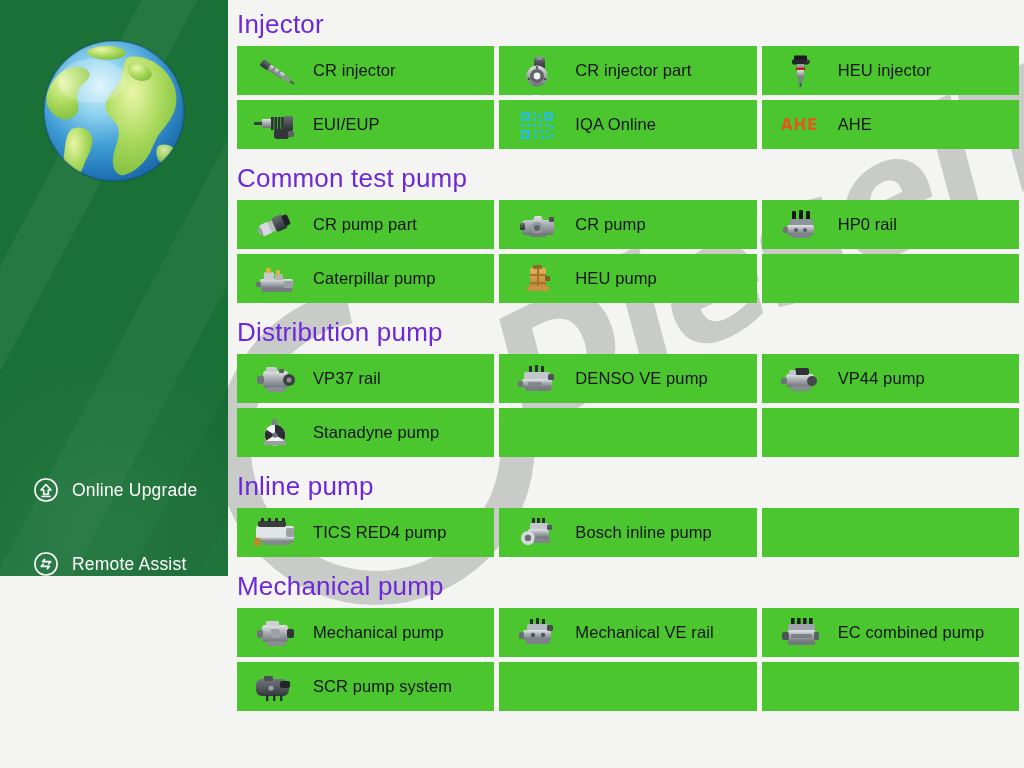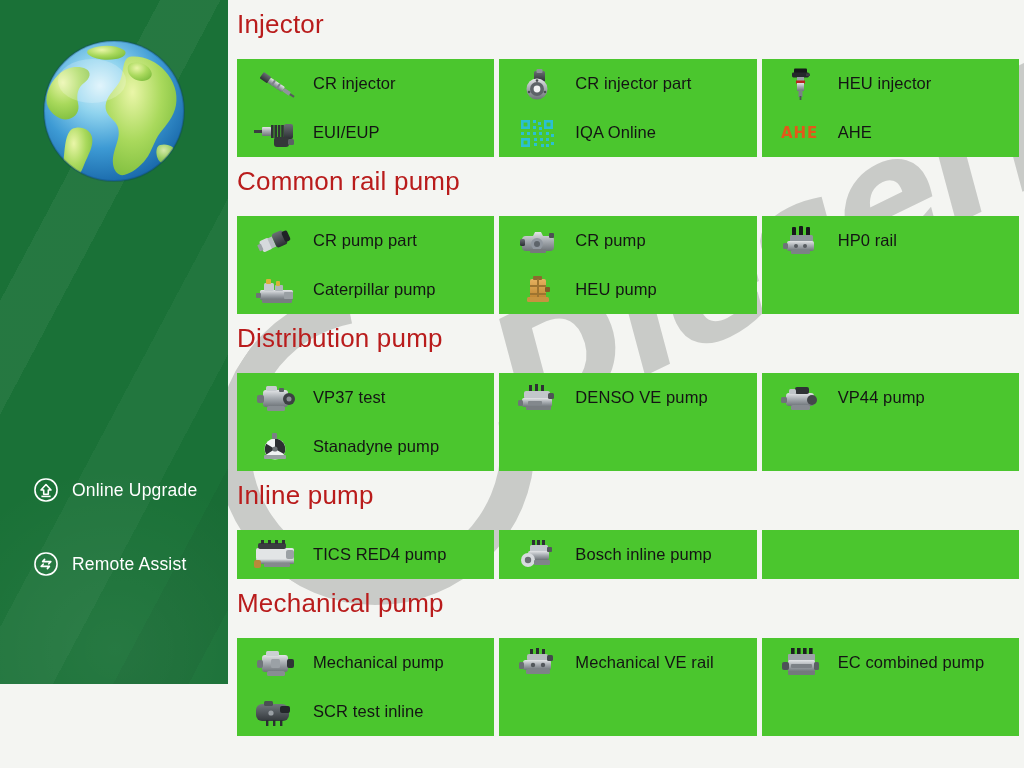--- a/index.html
+++ b/index.html
@@ -5,21 +5,21 @@
   html,body{margin:0;padding:0;}
   body{
     width:1024px;height:768px;overflow:hidden;
     font-family:"Liberation Sans","DejaVu Sans",sans-serif;
     background:#f4f5f2;
   }
   #app{position:relative;width:1024px;height:768px;display:flex;}
 
   
   #sidebar{
-    position:relative;width:228px;height:684px;flex:0 0 228px;
+    position:relative;width:228px;height:576px;flex:0 0 228px;
     background:#1a7137;
     overflow:hidden;
   }
   .side-stripes{
     position:absolute;inset:-40px -60px;
     background:
       linear-gradient(118deg, rgba(255,255,255,0) 0 32%, rgba(255,255,255,.050) 32% 40%, rgba(255,255,255,0) 40% 100%),
       linear-gradient(118deg, rgba(255,255,255,0) 0 55%, rgba(255,255,255,.035) 55% 66%, rgba(255,255,255,0) 66% 100%),
       linear-gradient(118deg, rgba(0,0,0,0) 0 74%, rgba(0,0,0,.045) 74% 84%, rgba(0,0,0,0) 84% 100%);
     pointer-events:none;
@@ -79,26 +79,26 @@
     font-family:"DejaVu Sans",sans-serif;
     font-weight:bold;font-style:italic;font-size:158px;line-height:1;
     color:rgba(150,152,150,.46);
     letter-spacing:-4px;white-space:nowrap;
   }
 
   
   #content{position:relative;padding:0;}
   .section{margin:0;}
   .sec-title{
-    color:#b91c1c;font-size:26px;line-height:1;
-    padding:11px 0 22px 9px;font-weight:normal;
+    color:#6d28d9;font-size:26px;line-height:1;
+    padding:11px 0 9px 9px;font-weight:normal;
     letter-spacing:.2px;
   }
   .grid-row{
-    display:flex;gap:5px;padding-left:9px;padding-right:5px;
+    display:flex;gap:5px;margin-bottom:5px;padding-left:9px;padding-right:5px;
   }
   .tile{
     flex:1 1 0;height:49px;background:#4bc62e;
     display:flex;align-items:center;gap:0;
     overflow:hidden;position:relative;cursor:default;
   }
   .tile.empty{pointer-events:none;}
   .tile .t-ico{
     flex:0 0 76px;width:76px;height:49px;
     display:flex;align-items:center;justify-content:center;
@@ -370,21 +370,21 @@
             </div>
             <div class="tile">
               <span class="t-ico">
                 <span class="ahe-mark">AHE</span>
               </span>
               <span class="t-lbl">AHE</span>
             </div>
           </div>
         </div>
         <div class="section">
-          <div class="sec-title">Common rail pump</div>
+          <div class="sec-title">Common test pump</div>
           <div class="grid-row">
             <div class="tile">
               <span class="t-ico">
                 <svg width="54" height="34" viewBox="0 0 54 34">
                   <defs>
                     <linearGradient id="mg_cr-pump-part-icon" x1="0" y1="0" x2="0" y2="1">
                       <stop offset="0%" stop-color="#e3e5e7"></stop>
                       <stop offset="45%" stop-color="#a9aeb3"></stop>
                       <stop offset="100%" stop-color="#6d7378"></stop>
                     </linearGradient>
@@ -527,21 +527,21 @@
                   </defs>
                   <rect x="15" y="9" width="25" height="17" rx="3" fill="url(#mg_vp37-pump-icon)"></rect>
                   <rect x="18" y="5" width="11" height="5" rx="1.5" fill="#c8ccd0"></rect>
                   <rect x="9" y="14" width="7" height="8" rx="2" fill="#6f7478"></rect>
                   <circle cx="41" cy="18" r="6" fill="#3c4043"></circle>
                   <circle cx="41" cy="18" r="2.5" fill="#8b9095"></circle>
                   <rect x="19" y="25" width="18" height="5" rx="1.5" fill="#878d92"></rect>
                   <rect x="31" y="7" width="5" height="4" rx="1" fill="#5a5f63"></rect>
                 </svg>
               </span>
-              <span class="t-lbl">VP37 test</span>
+              <span class="t-lbl">VP37 rail</span>
             </div>
             <div class="tile">
               <span class="t-ico">
                 <svg width="54" height="34" viewBox="0 0 54 34">
                   <defs>
                     <linearGradient id="mg_denso-ve-pump-icon" x1="0" y1="0" x2="0" y2="1">
                       <stop offset="0%" stop-color="#e3e5e7"></stop>
                       <stop offset="45%" stop-color="#a9aeb3"></stop>
                       <stop offset="100%" stop-color="#6d7378"></stop>
                     </linearGradient>
@@ -788,21 +788,21 @@
                   <rect x="32" y="11" width="10" height="7" rx="2" fill="#23272a"></rect>
                   <rect x="16" y="6" width="9" height="5" rx="1.5" fill="#4b5054"></rect>
                   <g fill="#2a2e31">
                     <rect x="18" y="25" width="2.4" height="6"></rect>
                     <rect x="25" y="25" width="2.4" height="6"></rect>
                     <rect x="32" y="25" width="2.4" height="6"></rect>
                   </g>
                   <circle cx="23" cy="18" r="2.6" fill="#9aa0a5"></circle>
                 </svg>
               </span>
-              <span class="t-lbl">SCR test inline</span>
+              <span class="t-lbl">SCR pump system</span>
             </div>
             <div class="tile empty"></div>
             <div class="tile empty"></div>
           </div>
         </div>
       </div>
     <div id="main-foot"></div>
   </div>
 </div>
 

